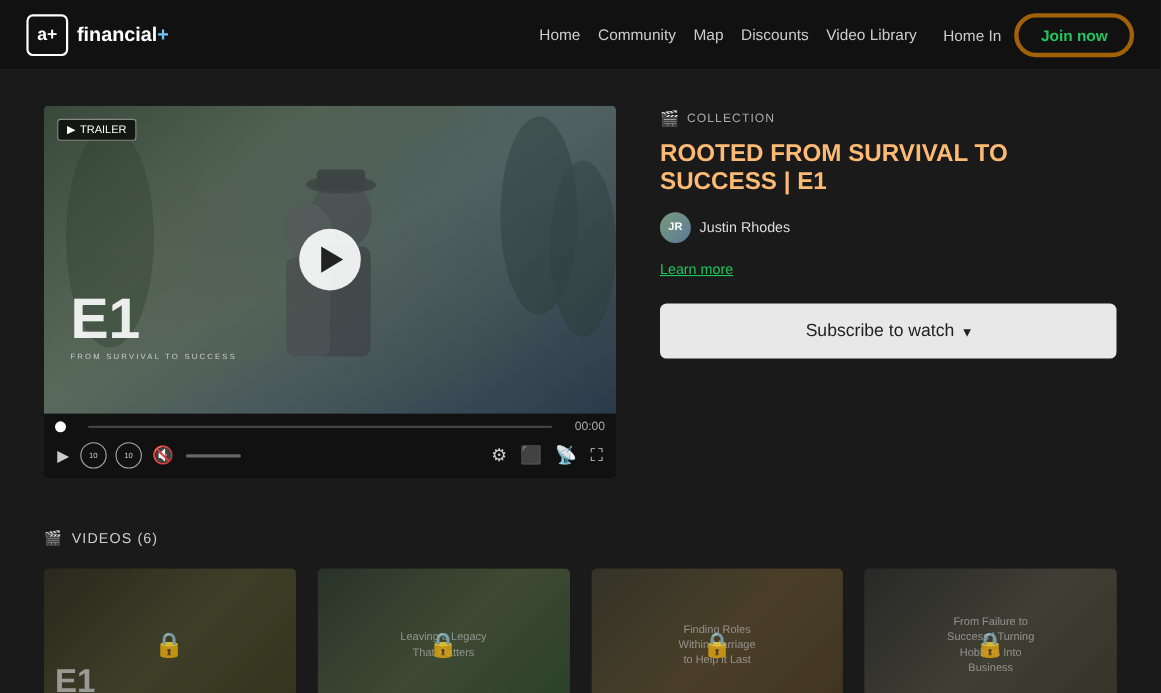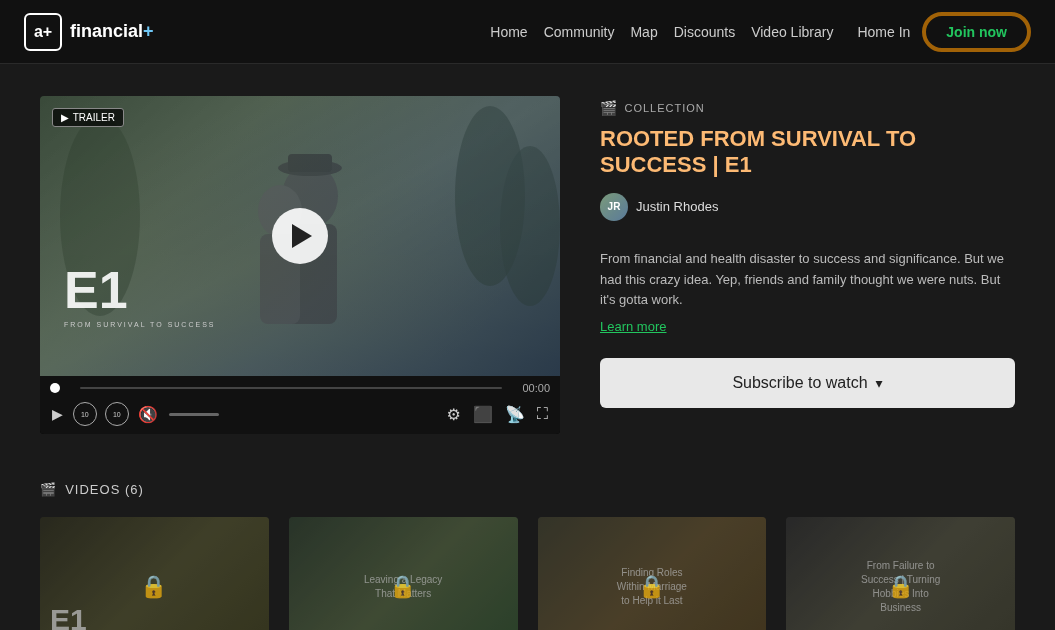--- a/index.html
+++ b/index.html
@@ -265,21 +265,21 @@
       font-size: 22px;
       font-weight: 700;
       color: #fdba74;
       margin-bottom: 14px;
       line-height: 1.2;
     }
     .author-row {
       display: flex;
       align-items: center;
       gap: 8px;
-      margin-bottom: 28px;
+      margin-bottom: 16px;
     }
     .author-avatar {
       width: 28px;
       height: 28px;
       border-radius: 50%;
       background: linear-gradient(135deg, #7a9a7a, #5a7a9a);
       display: flex;
       align-items: center;
       justify-content: center;
       font-size: 10px;
@@ -483,21 +483,20 @@
   <div class="info-panel">
     <div class="collection-label">
       <span class="collection-icon">🎬</span>
       <span>COLLECTION</span>
     </div>
     <h1 class="video-title">ROOTED FROM SURVIVAL TO SUCCESS | E1</h1>
     <div class="author-row">
       <div class="author-avatar">JR</div>
       <span class="author-name">Justin Rhodes</span>
     </div>
-    <p class="video-description">From financial and health disaster to success and significance. But we had this crazy idea. Yep, friends and family thought we were nuts. But it's gotta work.</p>
     <a class="learn-more">Learn more</a>
     <button class="subscribe-btn">
       <span>Subscribe to watch</span>
       <span class="chevron-down">▾</span>
     </button>
   </div>
 
 </div>
 
 <div class="videos-section">

